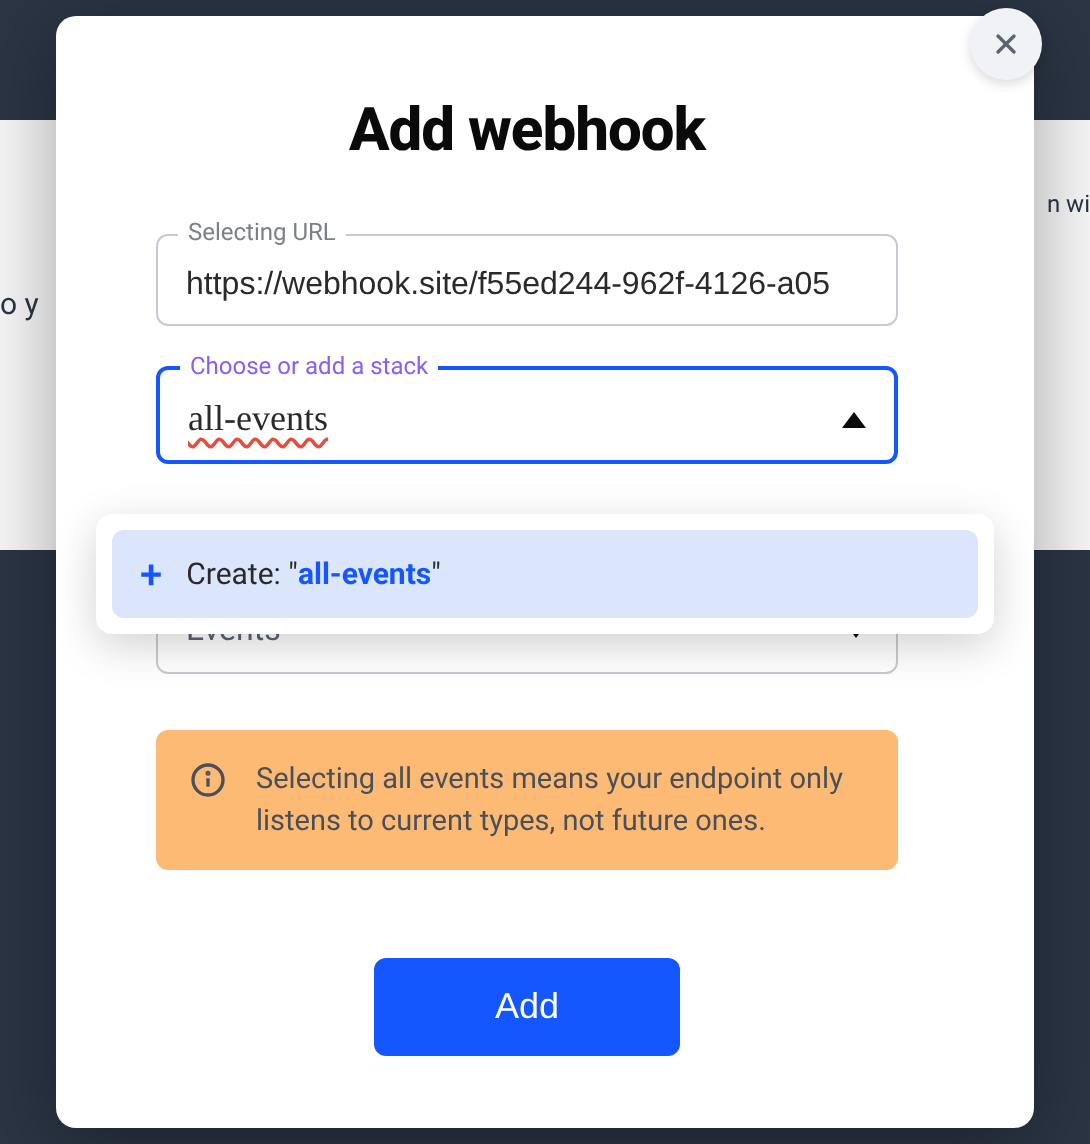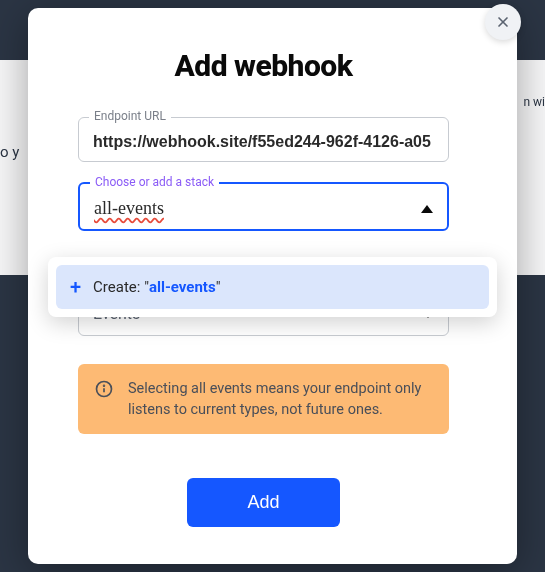--- a/index.html
+++ b/index.html
@@ -85,21 +85,20 @@
       font-size: 12px;
       color: #7a7f89;
     }
     .field-input {
       border: none;
       outline: none;
       width: 100%;
       font-size: 16px;
       color: #2a2a2a;
       background: transparent;
-      font-weight: bold;
     }
     .field-active {
       border: 2px solid #1557ff;
     }
     .field-active .field-label {
       color: #8b5cf6;
       font-weight: 400;
     }
     .combo-wrap {
       display: flex;
@@ -218,21 +217,21 @@
   <button class="close-btn">
     <svg viewBox="0 0 24 24" fill="none" stroke="#5b6370" stroke-width="2.5" stroke-linecap="round">
       <line x1="6" y1="6" x2="18" y2="18"></line>
         <line x1="18" y1="6" x2="6" y2="18"></line>
     </svg>
   </button>
 
   <h1 class="title">Add webhook</h1>
 
   <div class="field">
-    <span class="field-label">Endpoint URL</span>
+    <span class="field-label">Selecting URL</span>
     <input class="field-input" value="https://webhook.site/f55ed244-962f-4126-a05" style="">
   </div>
 
   <div class="field field-active">
     <span class="field-label">Choose or add a stack</span>
     <div class="combo-wrap">
       <span class="combo-value">all-events</span>
       <span class="triangle-up"></span>
     </div>
   </div>

